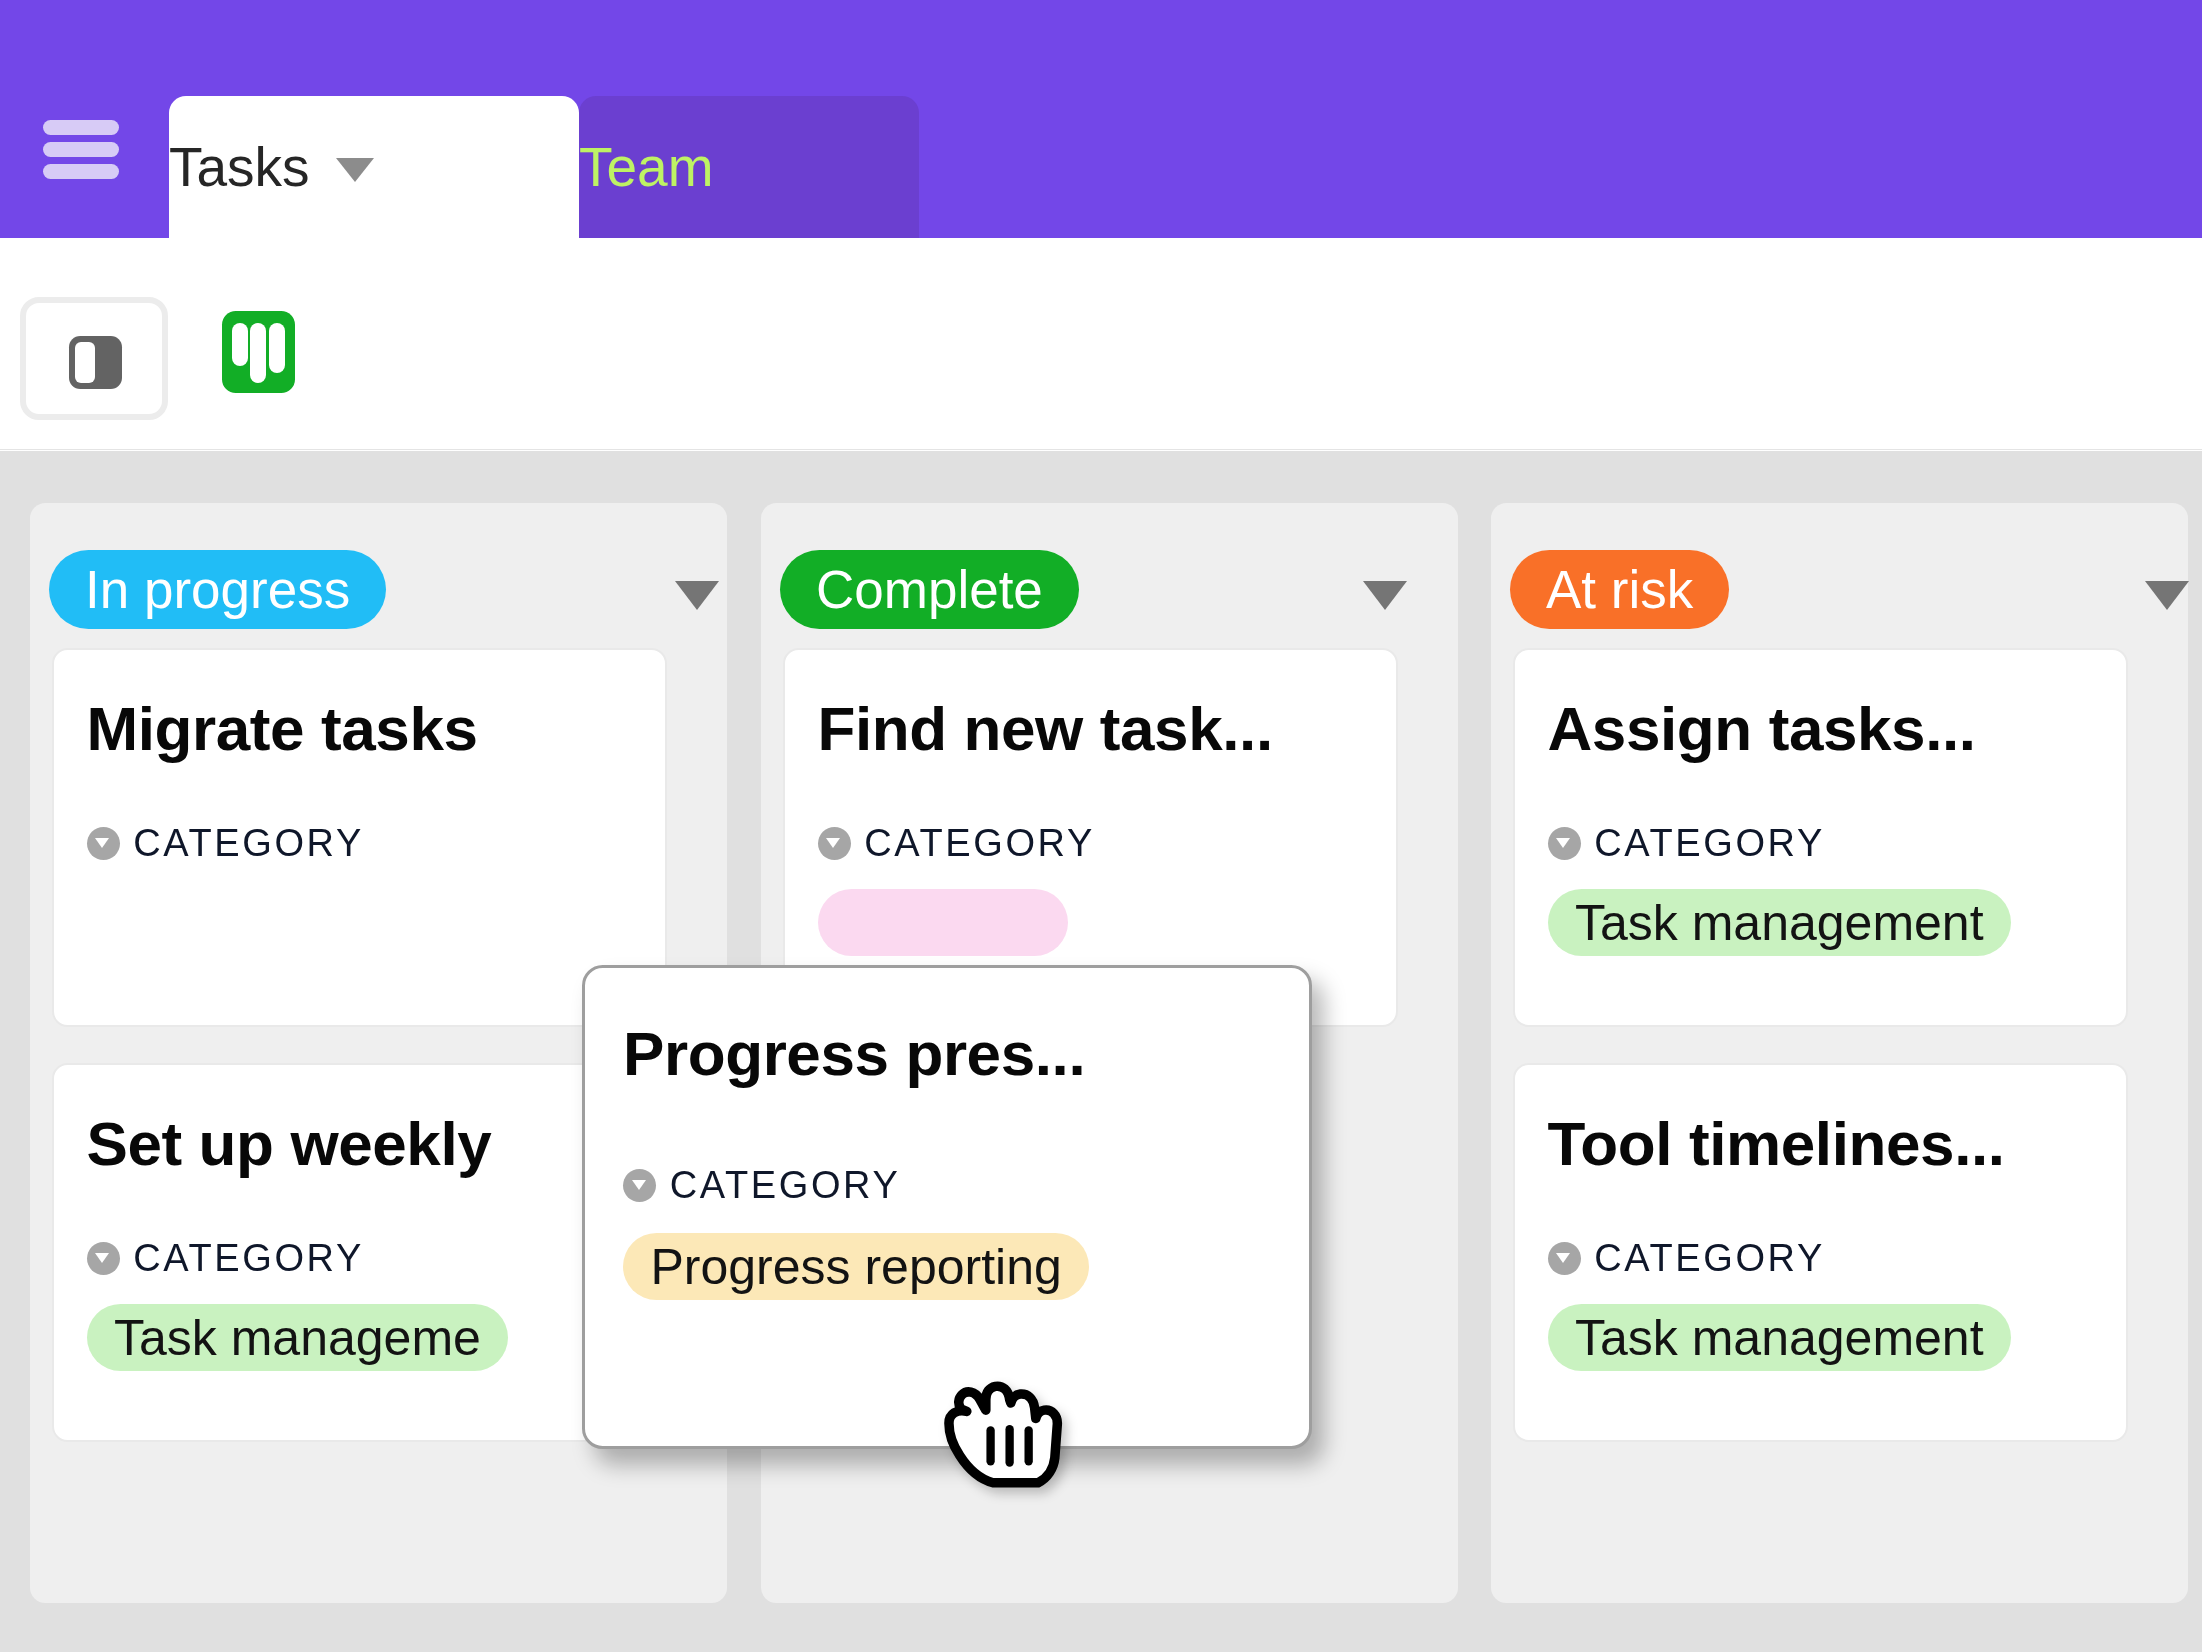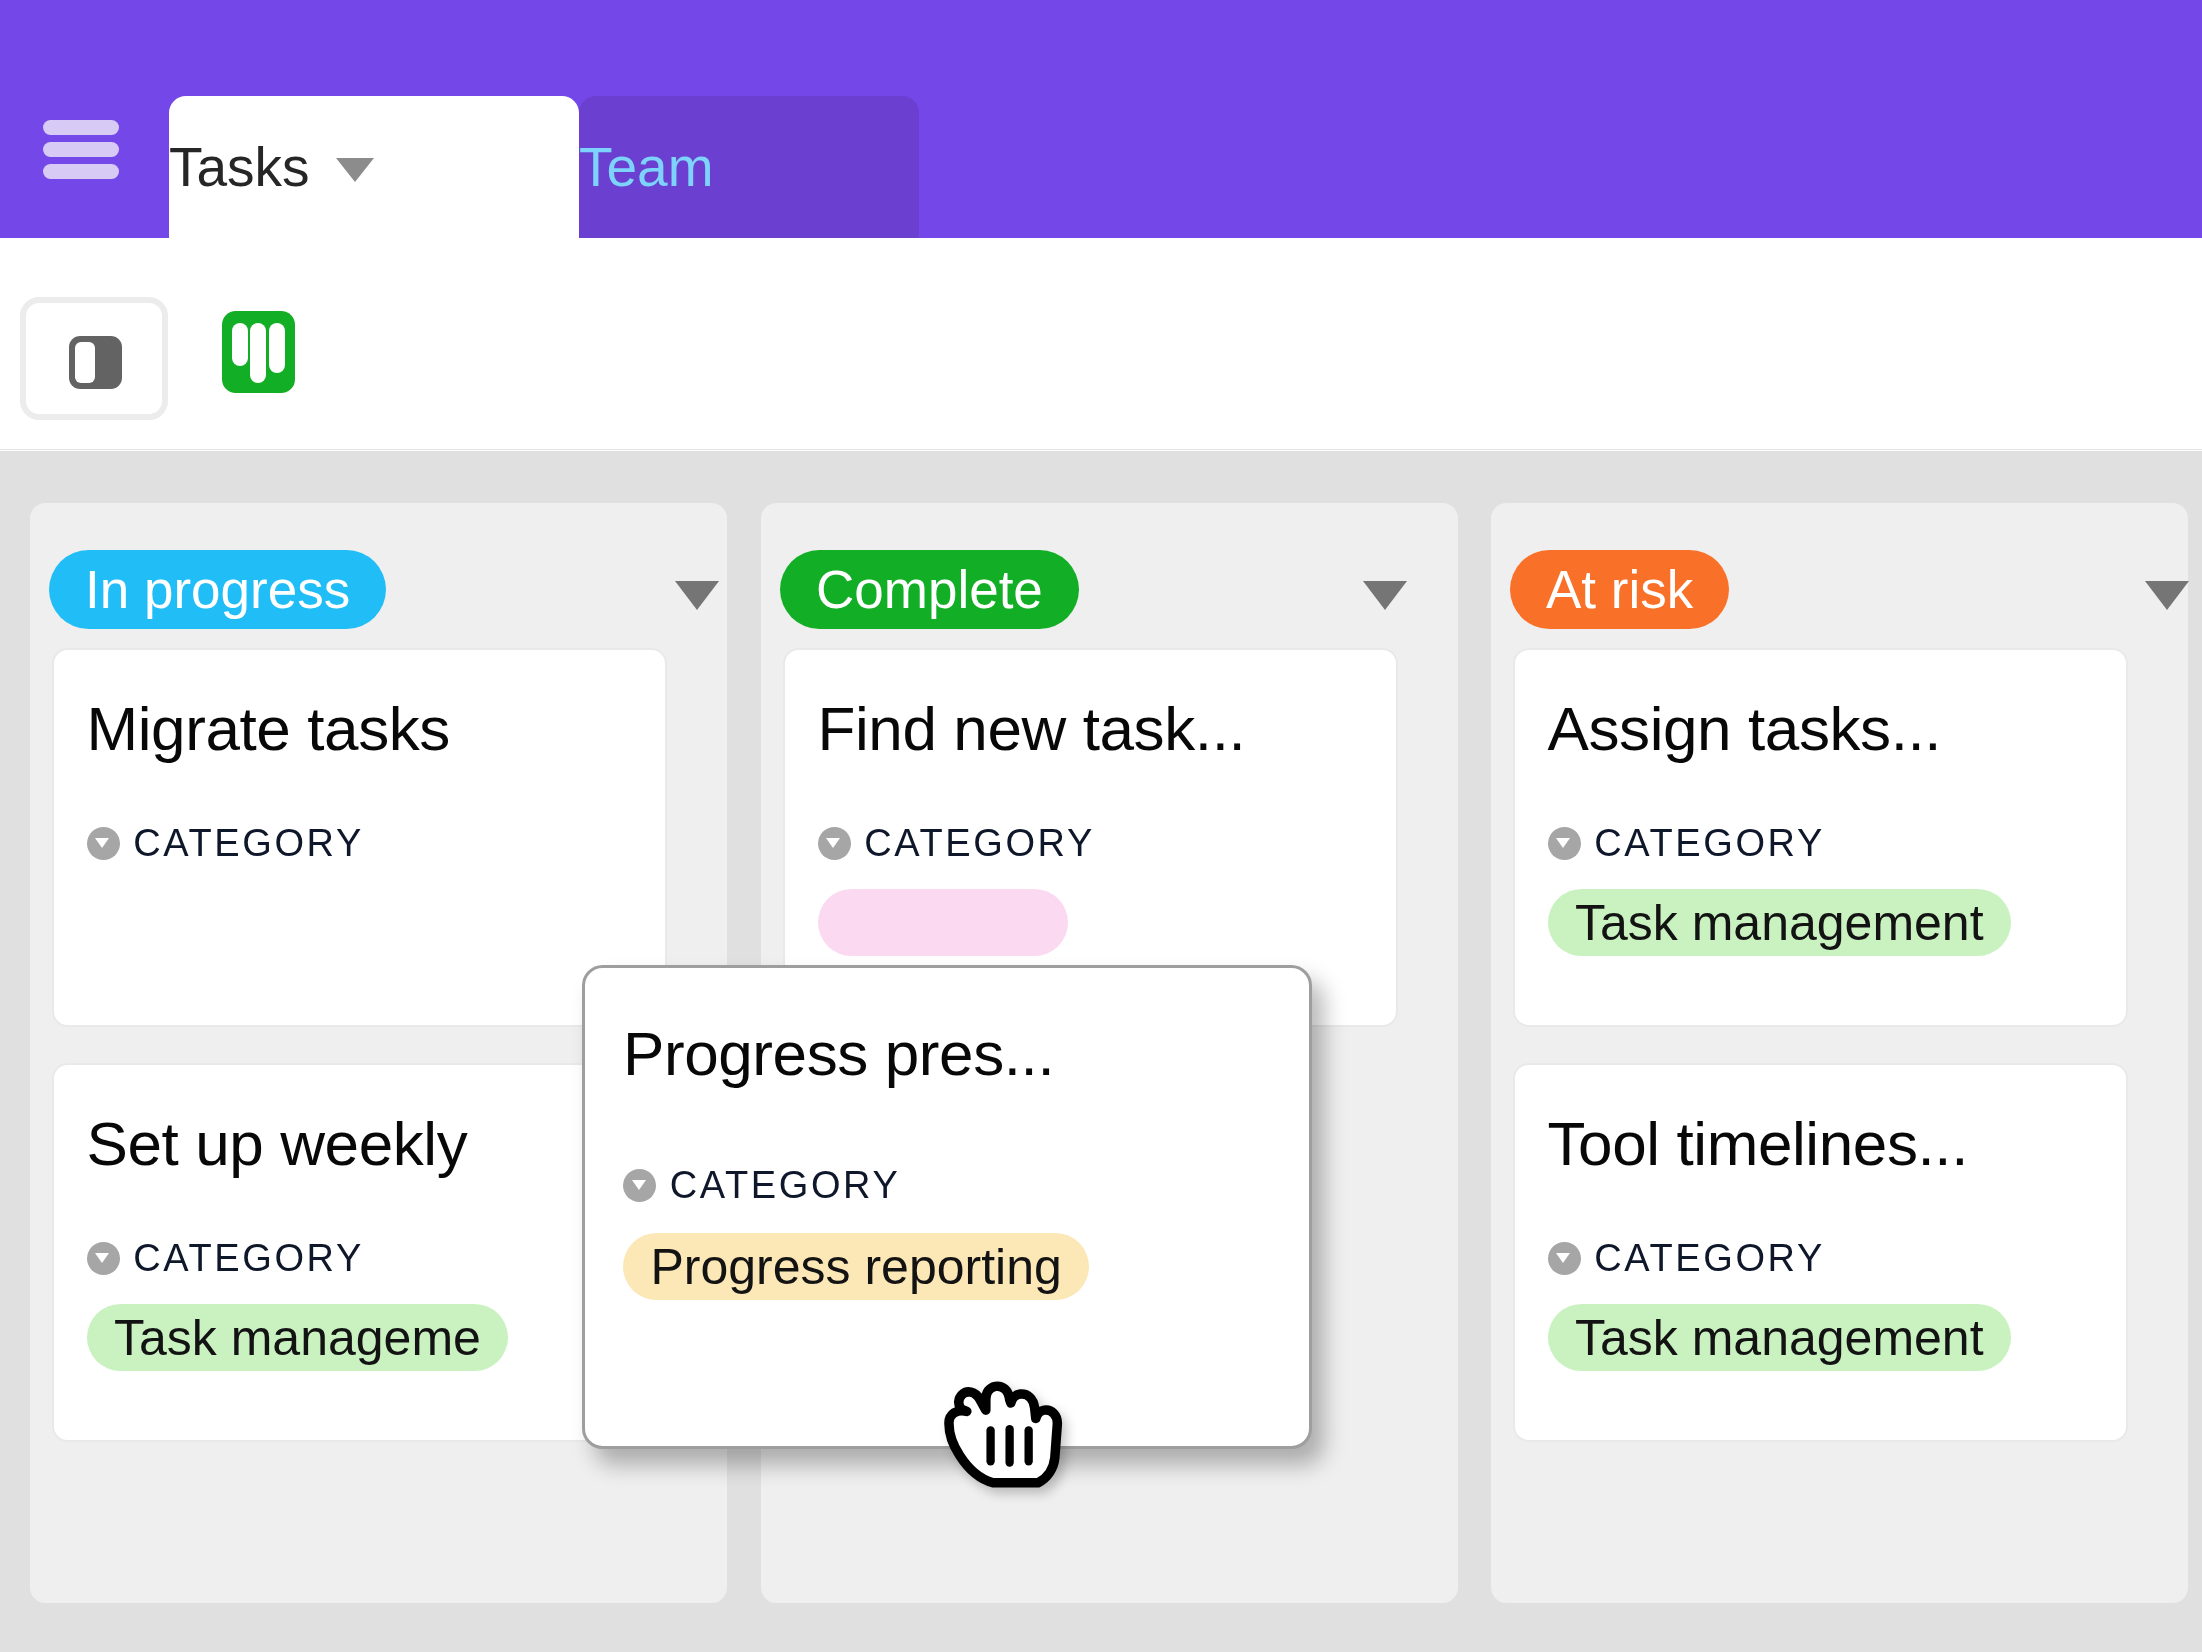--- a/index.html
+++ b/index.html
@@ -40,21 +40,21 @@
   .tab-active .caret {
     margin-left: 26px;
     width: 0; height: 0;
     border-left: 19px solid transparent;
     border-right: 19px solid transparent;
     border-top: 24px solid #8C8C8C;
     position: relative; top: 3.4px;
   }
   .tab-inactive {
     left: 579px; width: 340px;
-    background: #6B3FD0; color: #7dd3fc;
+    background: #6B3FD0; color: #bef264;
   }
 
   
   .pageheader {
     position: absolute; left: 0; top: 238px;
     width: 2203px; height: 212px;
     background: #ffffff;
     border-bottom: 0.9px solid #E4E4E4;
   }
   .sidebar-toggle {
@@ -134,21 +134,21 @@
     position: relative;
     width: 615px; min-height: 379px;
     background: #ffffff;
     border: 2.6px solid #E9E9E9;
     border-radius: 15.5px;
     margin-bottom: 36px;
     overflow: hidden;
   }
   .card-title {
     position: absolute; left: 33px; top: 43px;
-    font-size: 62px; font-weight: 400; color: #080808;
+    font-size: 62px; font-weight: 700; color: #080808;
     white-space: nowrap; letter-spacing: -0.4px;
   }
   .cat-row {
     position: absolute; left: 33px; top: 172px;
     display: flex; align-items: center;
   }
   .cat-icon {
     width: 33px; height: 33px; border-radius: 50%;
     background: #A6A6A6;
     position: relative; flex: none;

